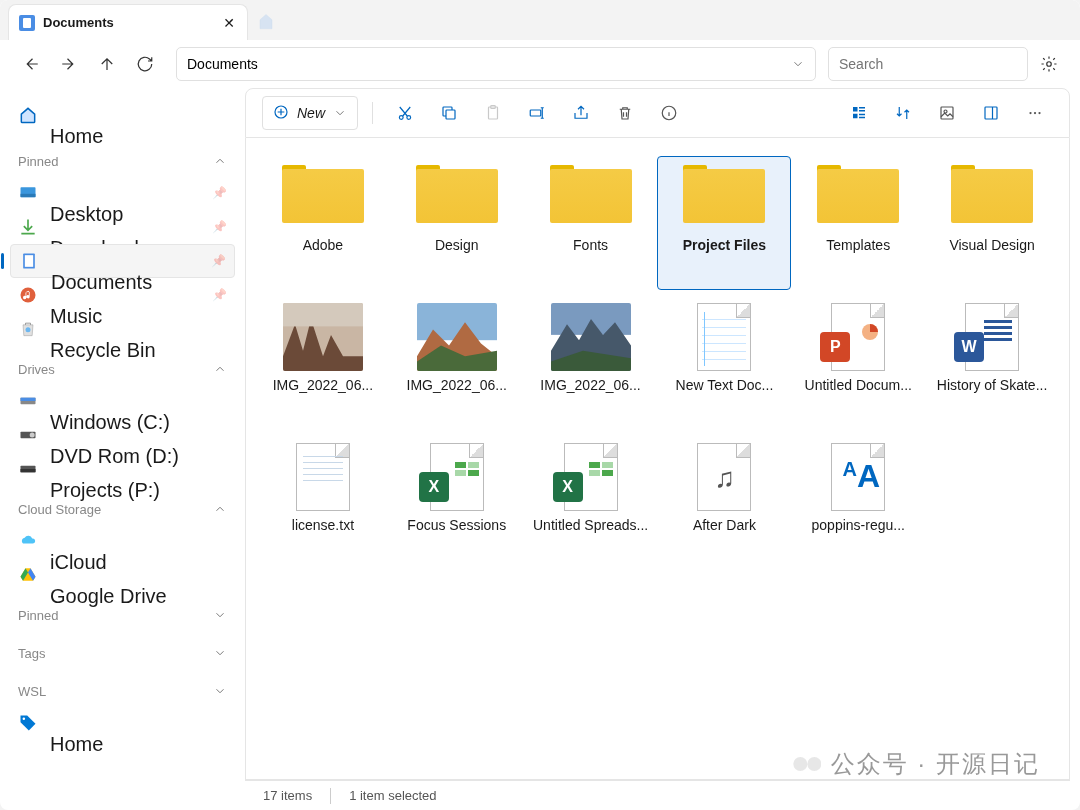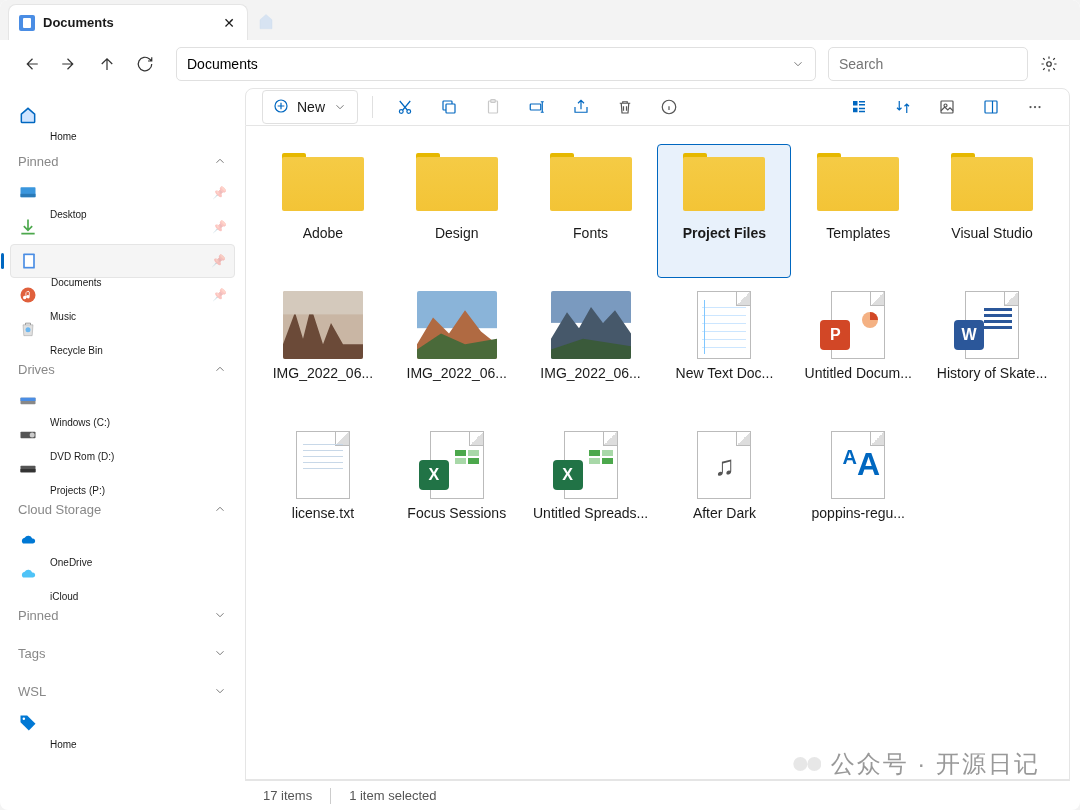--- a/index.html
+++ b/index.html
@@ -18,29 +18,29 @@
 .nav-btn svg{width:18px;height:18px;stroke:#333;fill:none;stroke-width:1.6;}
 .addressbar{flex:1;height:34px;border:1px solid #e0e0e0;border-radius:5px;margin-left:10px;display:flex;align-items:center;padding:0 10px;background:#fff;}
 .addressbar input{border:none;outline:none;flex:1;font-size:14px;}
 .addr-chevron{display:flex;align-items:center;}
 .searchbox{width:200px;height:34px;border:1px solid #e0e0e0;border-radius:5px;margin-left:8px;display:flex;align-items:center;padding:0 10px;background:#fff;}
 .searchbox input{border:none;outline:none;flex:1;font-size:14px;color:#666;}
 .body{flex:1;display:flex;overflow:hidden;}
 .sidebar{width:245px;padding:10px 10px 0 10px;overflow-y:auto;}
 .side-item{height:34px;display:flex;align-items:center;padding:0 8px;border-radius:4px;cursor:pointer;gap:12px;position:relative;}
 .side-item.home{margin-bottom:14px;}
-.side-item .label{flex:1;font-size:10px;margin-top:42px;}
+.side-item .label{flex:1;font-size:20px;margin-top:42px;}
 .side-item.active{background:#f5f5f5;border:1px solid #e5e5e5;}
 .side-item.active::before{content:"";position:absolute;left:-10px;top:8px;bottom:8px;width:3px;background:#0067c0;border-radius:2px;}
 .side-item .pin{opacity:.3;font-size:12px;}
 .side-header{height:30px;display:flex;align-items:center;padding:0 8px;color:#888;font-size:13px;cursor:pointer;gap:8px;margin-top:8px;}
 .side-header .label{flex:1;}
 .side-icon{width:20px;height:20px;display:flex;align-items:center;justify-content:center;flex-shrink:0;}
 .content{flex:1;display:flex;flex-direction:column;padding:0 10px 0 0;}
-.toolbar{height:38px;border:1px solid #e5e5e5;border-radius:8px 8px 0 0;margin-top:0;display:flex;align-items:center;padding:0 16px;gap:8px;background:#fff;}
+.toolbar{height:50px;border:1px solid #e5e5e5;border-radius:8px 8px 0 0;margin-top:0;display:flex;align-items:center;padding:0 16px;gap:8px;background:#fff;font-style:italic;}
 .tool-btn{width:36px;height:36px;display:flex;align-items:center;justify-content:center;border-radius:4px;cursor:pointer;}
 .tool-btn svg{width:18px;height:18px;}
 .tool-sep{width:1px;height:22px;background:#e0e0e0;margin:0 6px;}
 .new-btn{height:34px;display:flex;align-items:center;gap:8px;padding:0 10px;border:1px solid #e0e0e0;border-radius:4px;cursor:pointer;}
 .new-btn .plus{color:#0067c0;}
 .toolbar-right{margin-left:auto;display:flex;align-items:center;gap:8px;}
 .filegrid{flex:1;border:1px solid #e5e5e5;border-top:none;overflow-y:auto;padding:18px 10px;display:grid;grid-template-columns:repeat(6,1fr);gap:6px 0;align-content:start;background:#fff;}
 .file-item{height:134px;display:flex;flex-direction:column;align-items:center;justify-content:flex-start;padding:10px 6px;border-radius:4px;cursor:pointer;border:1px solid transparent;}
 .file-item.selected{border:1px solid #0067c0;background:#e8f1fb;font-weight:bold;}
 .file-icon{width:80px;height:60px;display:flex;align-items:center;justify-content:center;margin-bottom:10px;}
@@ -234,32 +234,34 @@
 
       <div class="side-header">
         <span class="label">Cloud Storage</span>
         <svg class="sm-icon" viewBox="0 0 24 24">
             <path class="chev" d="M6 15l6-6 6 6"></path>
           </svg>
       </div>
       <div class="side-item">
         <span class="side-icon">
             <svg viewBox="0 0 24 24">
-              <path d="M6 15a4 4 0 0 1 2-7 5 5 0 0 1 9 1 3 3 0 0 1 1 6H6z" fill="#0078d4"></path>
-            </svg>
-          </span>
-        <span class="label">OneDrive</span>
-      </div>
-      <div class="side-item">
-        <span class="side-icon">
-            <svg viewBox="0 0 24 24">
               <path d="M6 15a4 4 0 0 1 2-7 5 5 0 0 1 9 1 3 3 0 0 1 1 6H6z" fill="#4fc3f7"></path>
             </svg>
           </span>
         <span class="label">iCloud</span>
+      </div>
+      <div class="side-item">
+        <span class="side-icon">
+            <svg viewBox="0 0 24 24">
+              <path d="M9 4l6 0 6 10-3 5H6l-3-5z" fill="#ffc107"></path>
+              <path d="M9 4L3 14l3 5 6-10z" fill="#34a853"></path>
+              <path d="M15 4l6 10-3 5-6-10z" fill="#4285f4"></path>
+            </svg>
+          </span>
+        <span class="label">Google Drive</span>
       </div>
 
       <div class="side-header">
         <span class="label">Pinned</span>
         <svg class="sm-icon" viewBox="0 0 24 24">
             <path class="chev" d="M6 9l6 6 6-6"></path>
           </svg>
       </div>
       <div class="side-header">
         <span class="label">Tags</span>
@@ -405,21 +407,21 @@
           <div class="file-item">
             <div class="file-icon">
               <div class="folder-sh"></div>
             </div>
             <div class="file-label">Templates</div>
           </div>
           <div class="file-item">
             <div class="file-icon">
               <div class="folder-sh"></div>
             </div>
-            <div class="file-label">Visual Studio</div>
+            <div class="file-label">Visual Design</div>
           </div>
           <div class="file-item">
             <div class="file-icon">
               <div class="thumb"><svg viewBox="0 0 100 64" preserveAspectRatio="none">
                   <rect width="100" height="64" fill="#c9b6a4"></rect>
                   <path d="M0 50 L15 20 L25 45 L35 15 L50 50 L60 30 L75 50 L100 50 V64 H0 Z" fill="#6b4a38"></path>
                   <rect width="100" height="22" fill="#d4c9bc"></rect>
                 </svg></div>
             </div>
             <div class="file-label">IMG_2022_06...</div>

